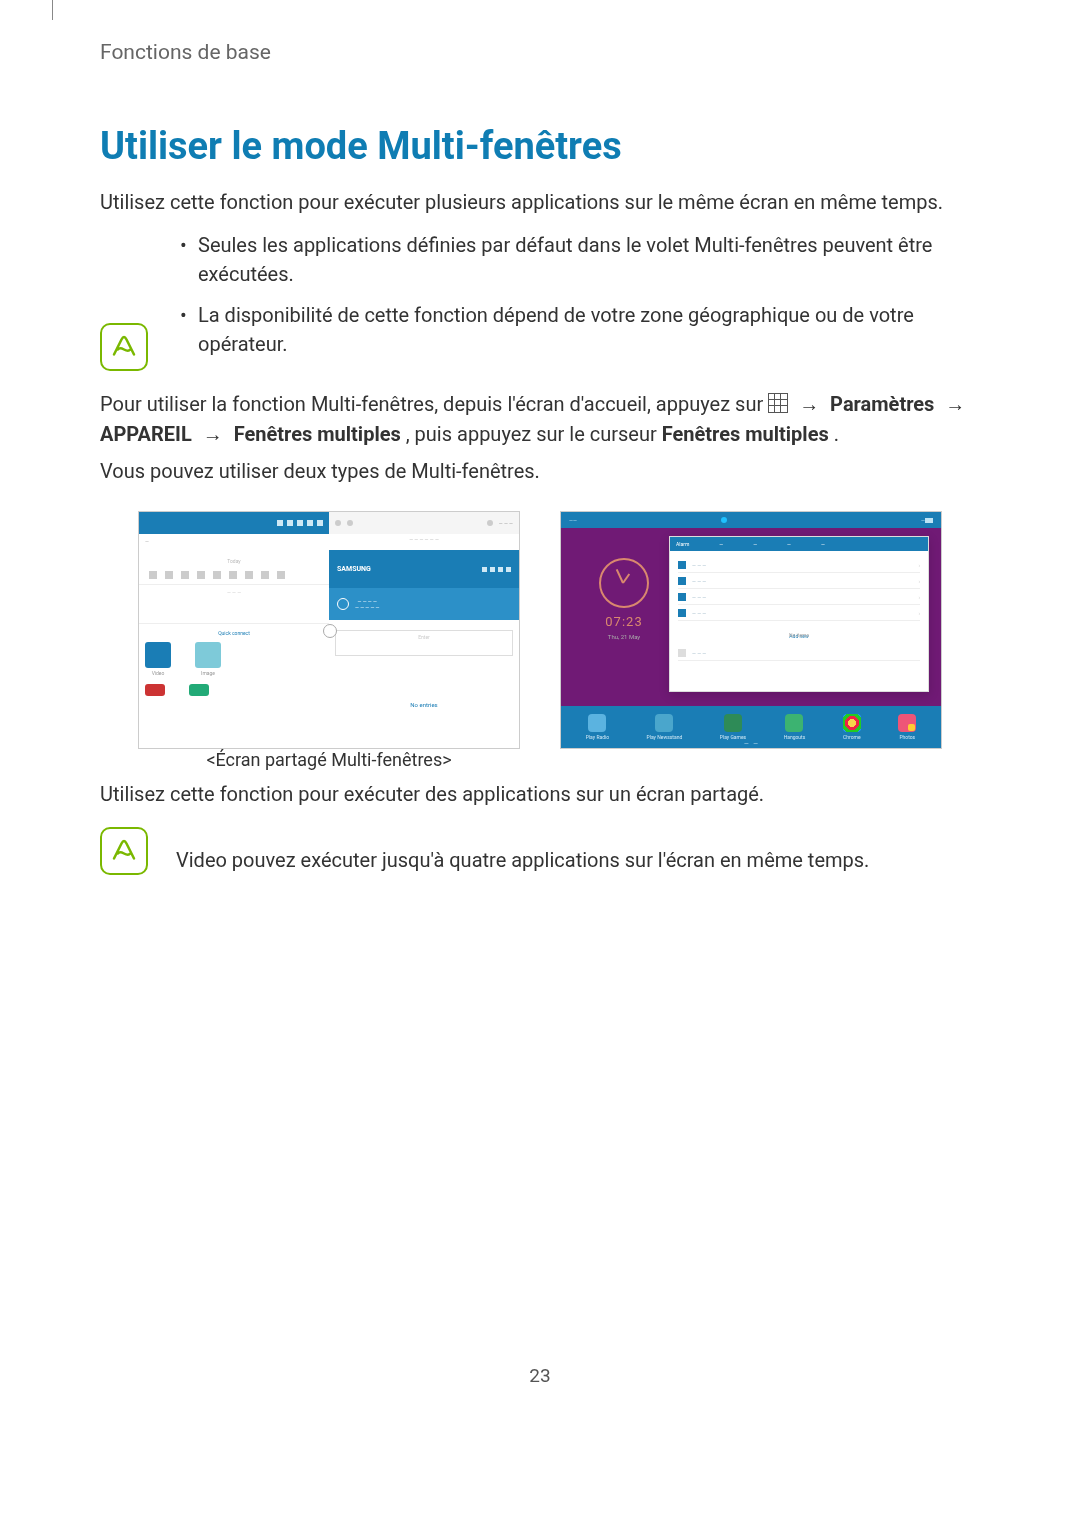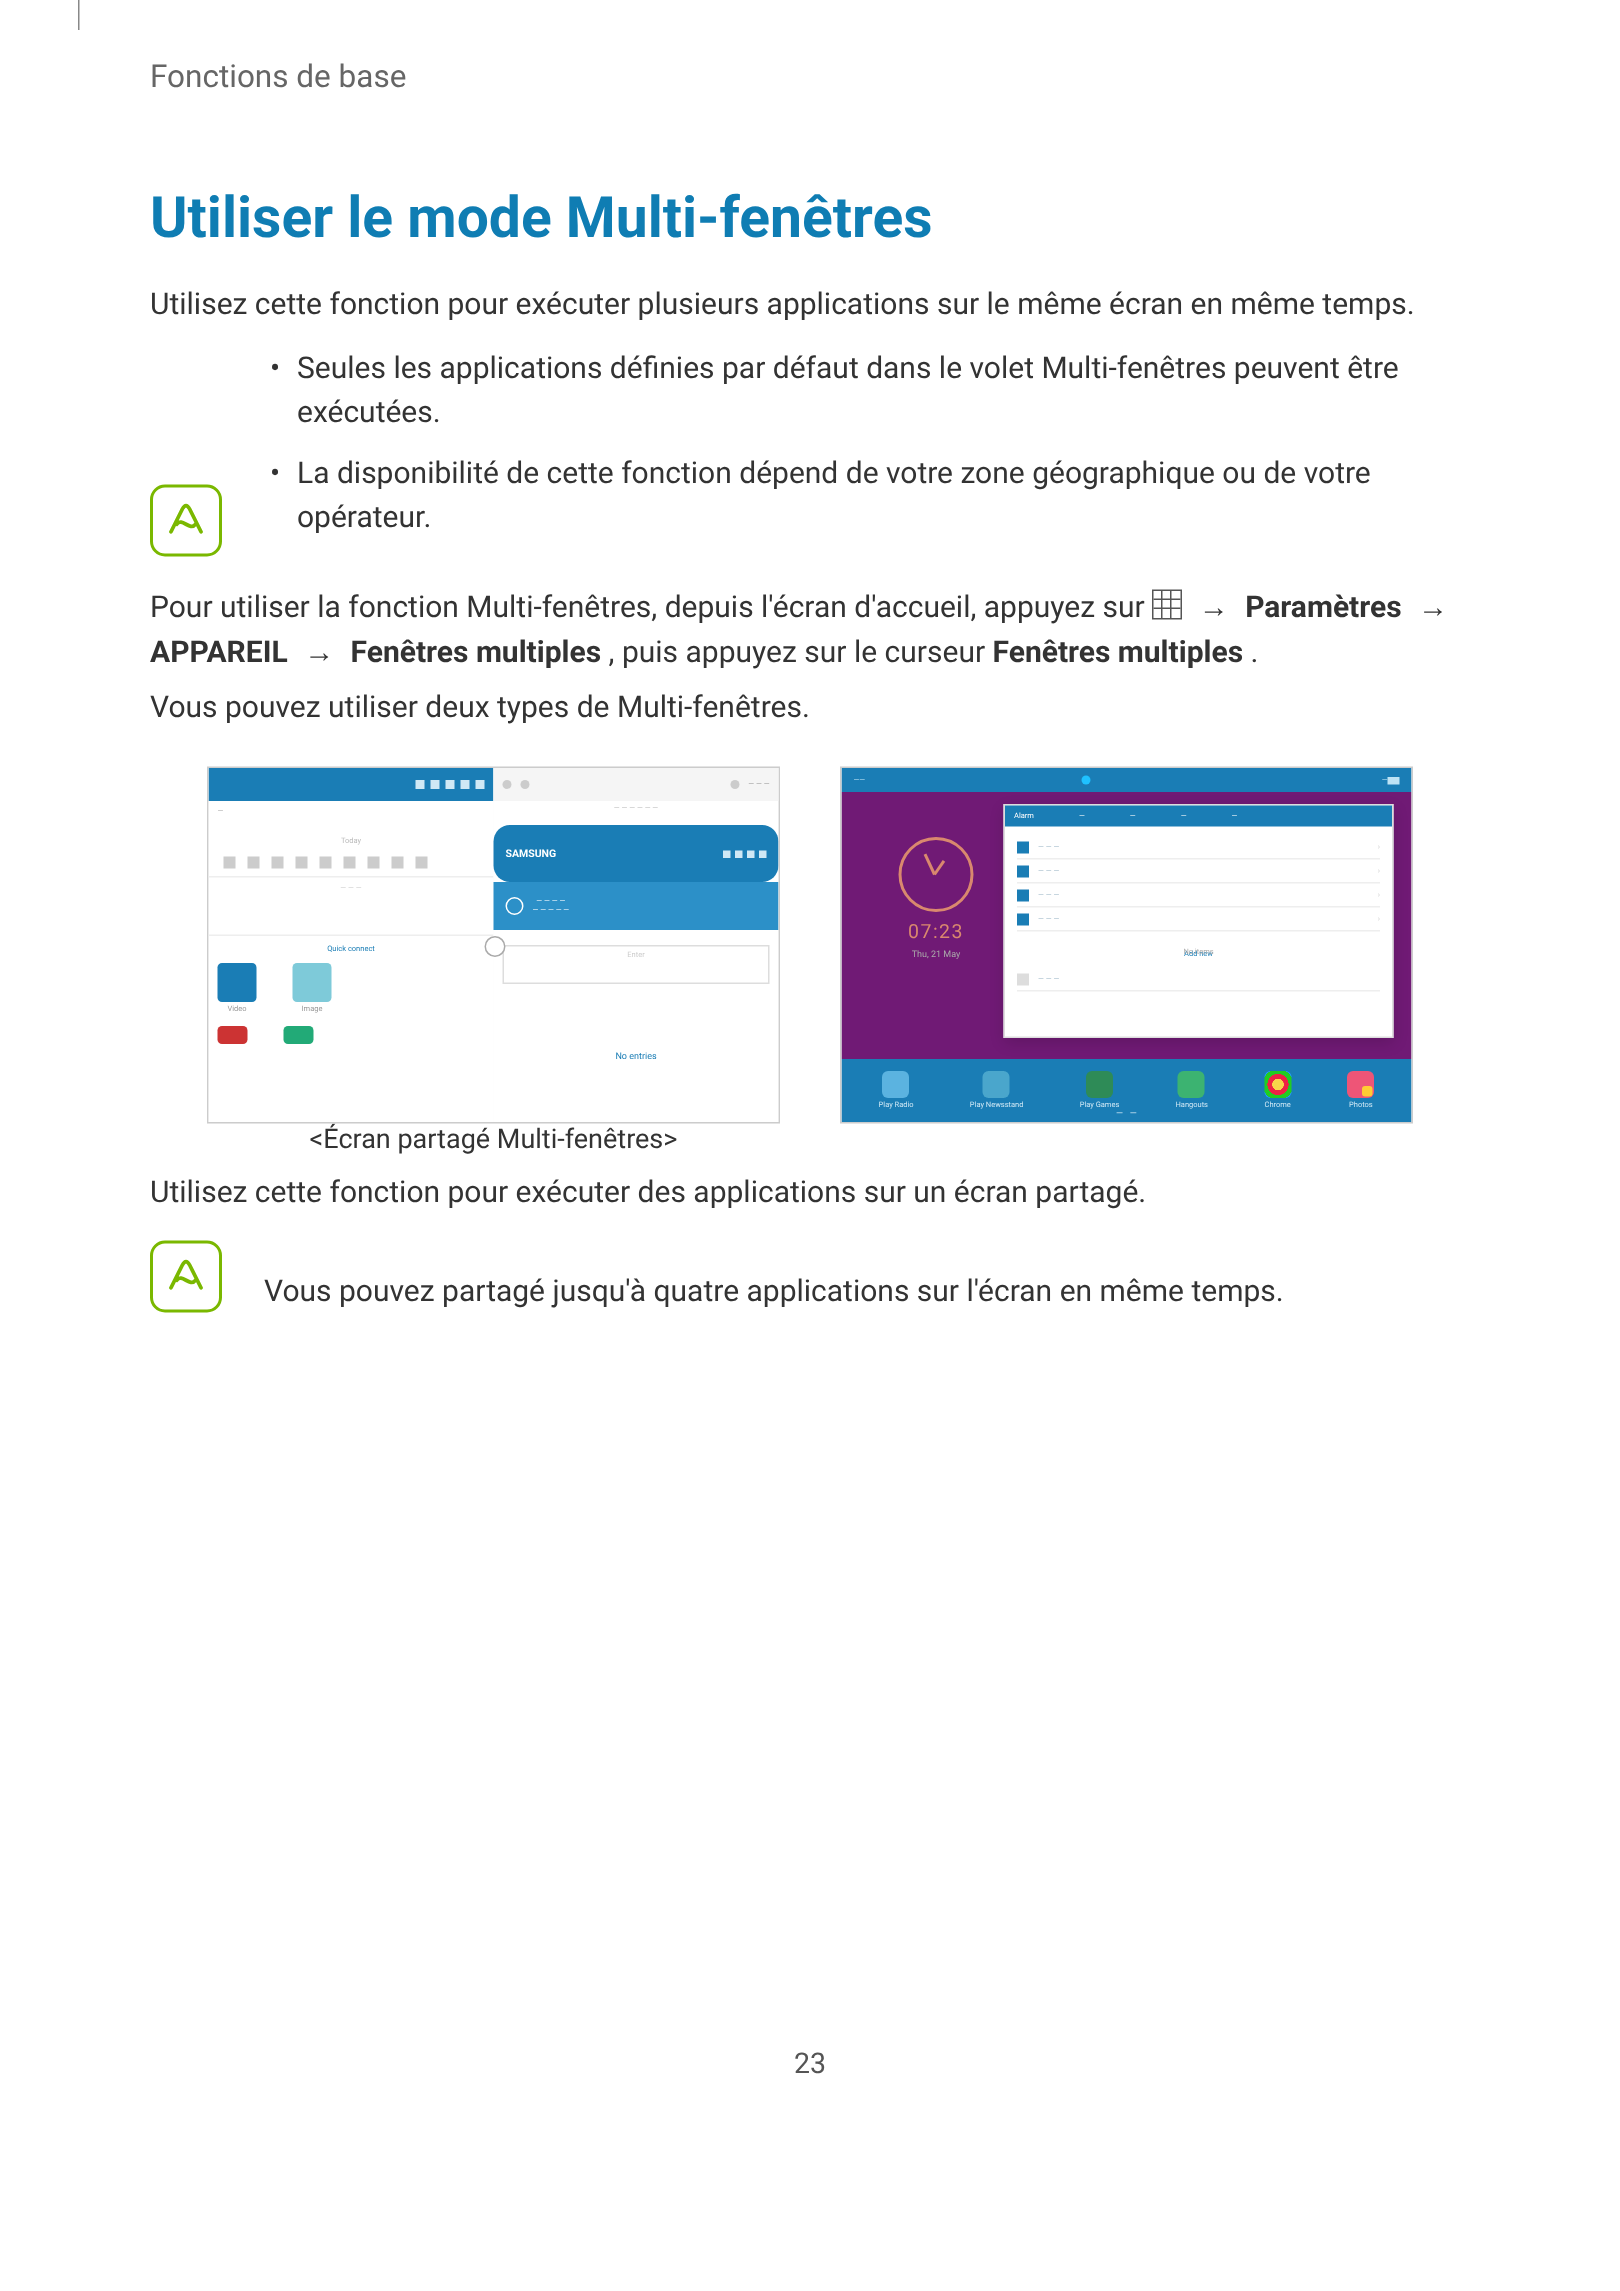--- a/index.html
+++ b/index.html
@@ -146,21 +146,21 @@
   .s1-bottom { padding:6px; }
   .s1-bottom .lbl{ font-size:5px; color:#1a7db5; }
   .s1-bottom .row{ display:flex; gap:24px; margin-top:6px;}
   .s1-bottom .thumb{ width:26px; height:26px; background:#1a7db5; border-radius:3px;}
   .s1-right {
     position: absolute; right:0; top:0; width:50%; height:100%; background:#fff;
   }
   .s1-r-top { height:22px; background:#f5f5f5; display:flex; align-items:center; padding:0 6px; font-size:5px; color:#999; gap:6px;}
   .s1-r-top .dot{width:6px;height:6px;border-radius:50%;background:#ccc;}
   .s1-r-sub{height:12px;font-size:5px;color:#bbb;padding:2px 8px;}
-  .s1-r-banner{height:26px;background:#1a7db5;color:#fff;font-size:7px;font-weight:700;padding:6px 8px;display:flex;align-items:center;justify-content:space-between;border-radius:11px;}
+  .s1-r-banner{height:26px;background:#1a7db5;color:#fff;font-size:7px;font-weight:700;padding:6px 8px;display:flex;align-items:center;justify-content:space-between;}
   .s1-r-banner .mini{display:flex;gap:3px;}
   .s1-r-banner .mini span{width:5px;height:5px;background:#cfe8f5;}
   .s1-r-item{height:24px;background:#2c90c8;color:#fff;font-size:5px;padding:4px 8px;display:flex;align-items:center;gap:6px;}
   .s1-r-item .ci{width:10px;height:10px;border:1px solid #fff;border-radius:50%;}
   .s1-r-input{height:18px;margin:10px 6px;border:1px solid #ddd;font-size:5px;color:#ccc;padding:3px;}
   .s1-r-center{position:absolute;bottom:40px;left:0;right:0;text-align:center;font-size:6px;color:#1a7db5;}
   .s1-handle{position:absolute;left:50%;top:50%;width:12px;height:12px;margin:-6px 0 0 -6px;border-radius:50%;background:#fff;border:1px solid #aaa;}
   
   .s2-bar{height:16px;background:#1a7db5;display:flex;align-items:center;padding:0 8px;font-size:5px;color:#bde3f5;}
   .s2-bar .sp{flex:1;}
@@ -394,17 +394,17 @@
   </div>
 
   <p class="body">Utilisez cette fonction pour exécuter des applications sur un écran partagé.</p>
 
   <div class="note-block">
     <div class="note-icon">
       <svg viewBox="0 0 24 24">
           <path d="M4 18 L10 6 M10 6 Q12 2 14 6 L20 18 M7 14 C10 10 14 18 17 14" stroke="#7ab800" stroke-width="2" fill="none" stroke-linecap="round"></path>
         </svg>
     </div>
-    <div class="note-content">Vous pouvez partagé jusqu'à quatre applications sur l'écran en même temps.</div>
+    <div class="note-content">Video pouvez exécuter jusqu'à quatre applications sur l'écran en même temps.</div>
   </div>
 
   <div class="page-num">23</div>
 </div>
 
 </body></html>

